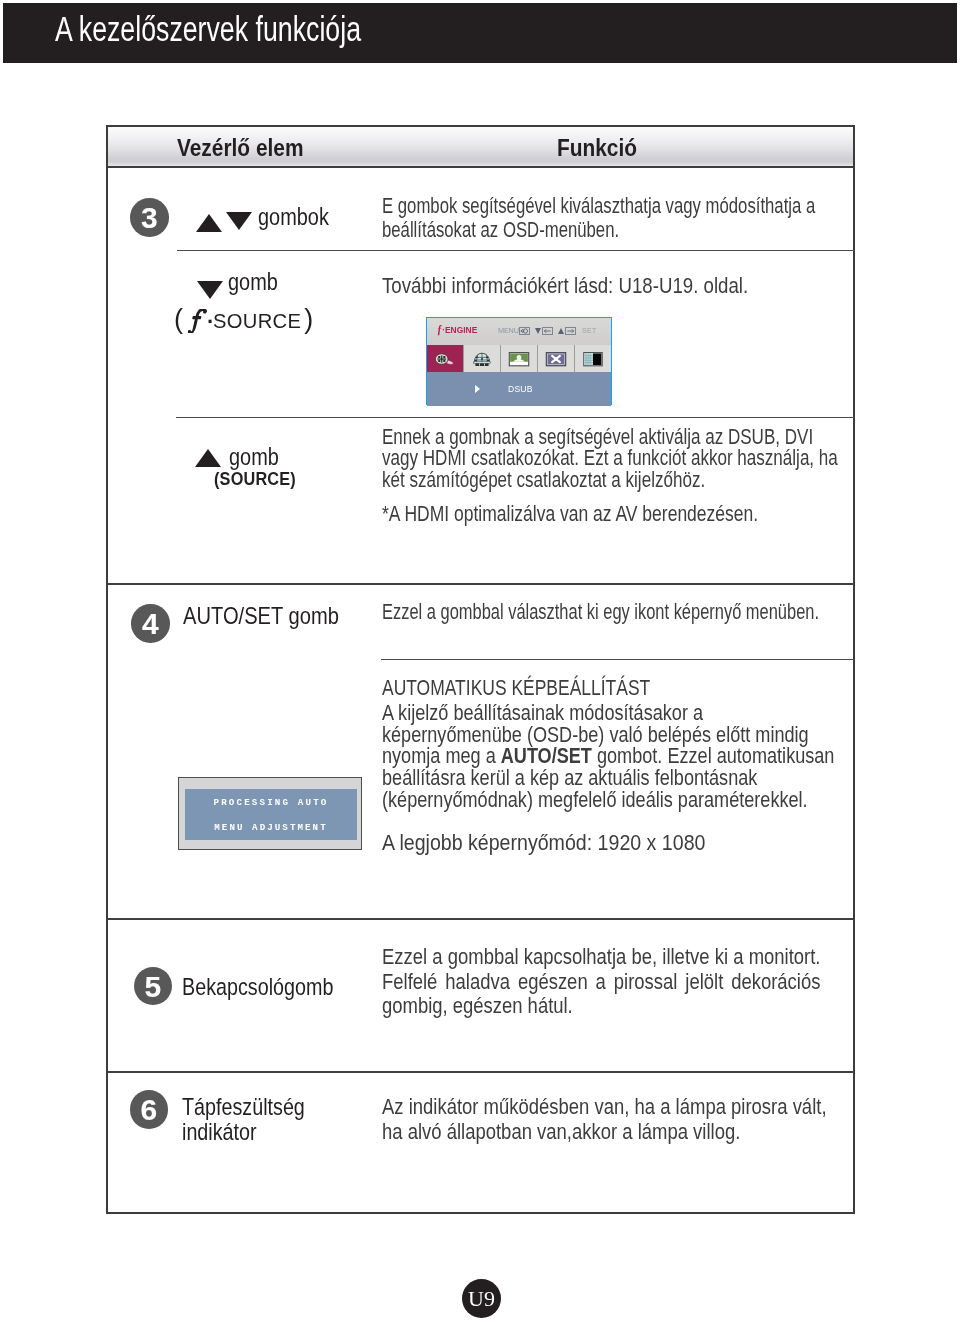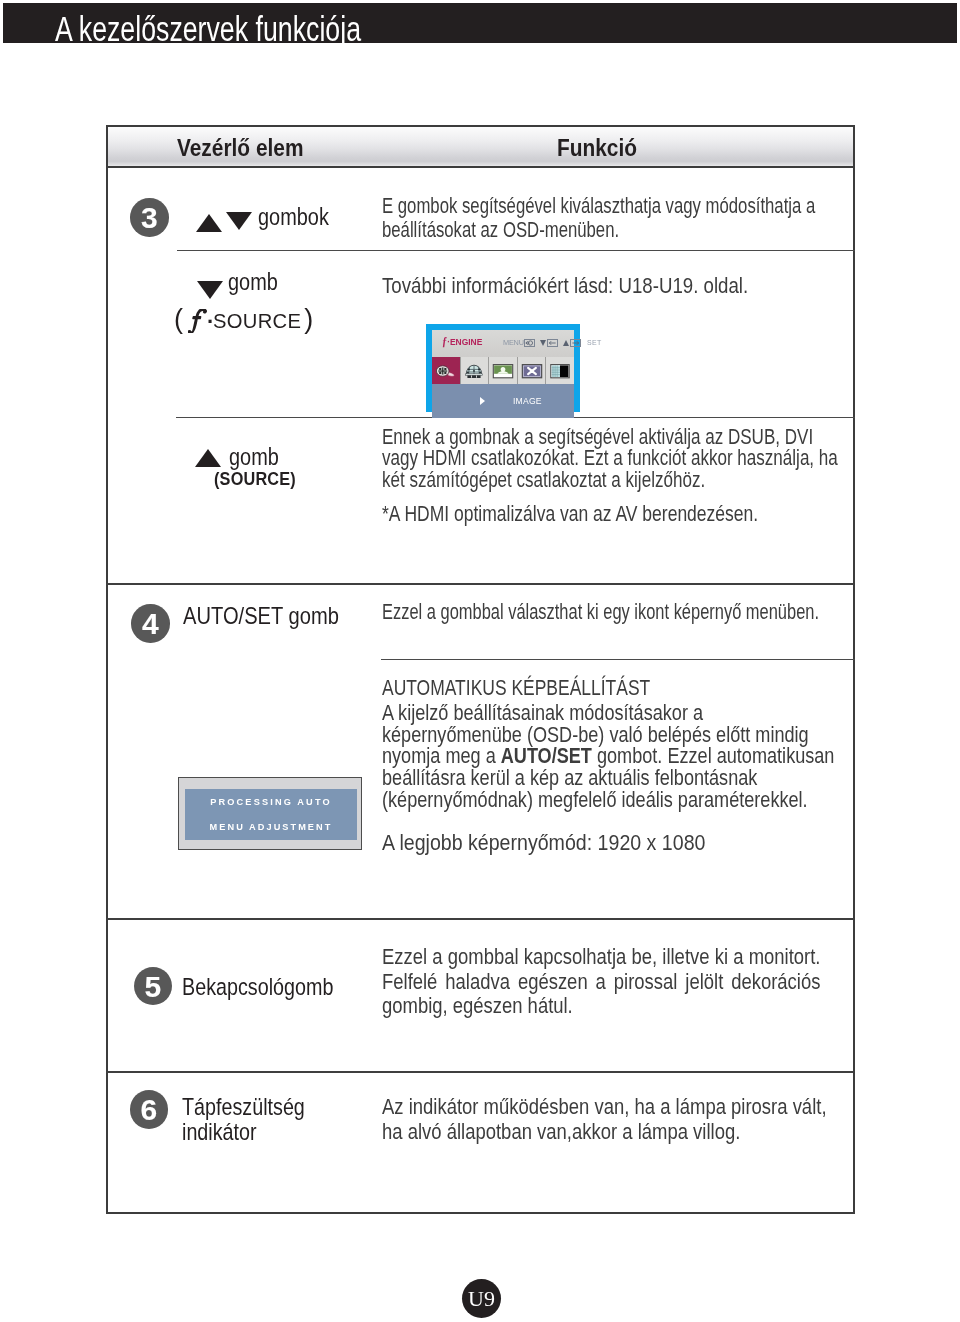--- a/index.html
+++ b/index.html
@@ -3,21 +3,21 @@
 <meta charset="utf-8">
 <style>
   html,body{margin:0;padding:0;}
   body{width:960px;height:1322px;background:#fff;
        font-family:"Liberation Sans",sans-serif;position:relative;overflow:hidden;
        -webkit-font-smoothing:antialiased;}
   .page{position:absolute;left:0;top:0;width:960px;height:1322px;
         opacity:0.9999;}
 
   
-  #hdrbar{position:absolute;left:3px;top:3px;width:954px;height:40px;background:#231f20;}
+  #hdrbar{position:absolute;left:3px;top:3px;width:954px;height:60px;background:#231f20;}
   #hdrtitle{position:absolute;left:52px;top:8px;font-size:34.8px;color:#ffffff;
             font-weight:400;line-height:36px;transform:scaleX(0.768);transform-origin:0 0;
             white-space:nowrap;}
 
   
   #tbl{position:absolute;left:106px;top:125px;width:749px;height:1089px;
        border:2px solid #3c3c3c;box-sizing:border-box;}
   #thead{position:absolute;left:0;top:0;width:100%;height:41px;
          background:linear-gradient(to bottom,#fcfcfc 0%,#f6f6f7 14%,#eeeef0 34%,
                     #e2e2e5 56%,#d2d2d6 78%,#cdcdd1 88%,#e0e0e2 97%,#eaeaec 100%);
@@ -53,22 +53,22 @@
   .ctl4{font-size:23.7px;transform:scaleX(0.85);}
   .ctl5{font-size:23.7px;line-height:24.6px;transform:scaleX(0.833);}
   .fn{font-size:21.5px;line-height:21.6px;color:#3d3d3d;
       transform:scaleX(var(--sx,0.80));transform-origin:0 0;white-space:nowrap;}
   .fn .tl{white-space:nowrap;}
   .just{white-space:normal;width:511px;}
   .just .tl{white-space:normal;text-align:justify;text-align-last:justify;}
   .just .tl:last-child{text-align-last:left;}
 
   
-  #osd{position:absolute;left:426px;top:324px;width:154px;height:88px;
-       background:#d6d6d4;border:6px solid #0ea5e9;box-sizing:border-box;}
+  #osd{position:absolute;left:426px;top:317px;width:186px;height:88px;
+       background:#d6d6d4;border:1px solid #0ea5e9;box-sizing:border-box;}
   #osdtop{position:absolute;left:0;top:0;width:100%;height:27px;
           background:linear-gradient(to bottom,#d9d9d7,#cecdcb);}
   #osdbrand{position:absolute;left:10px;top:3.6px;font-size:9.8px;font-weight:bold;
             color:#b4225a;letter-spacing:0px;transform:scaleX(0.86);transform-origin:0 0;}
   #osdbrand .fital2{font-family:"Liberation Serif",serif;font-style:italic;font-size:12px;}
   #osdmenu{position:absolute;left:70.5px;top:9px;font-size:7px;color:#8d96a4;
            letter-spacing:-0.2px;transform:scaleX(1.05);transform-origin:0 0;}
   #osdset{position:absolute;left:155px;top:9px;font-size:7px;color:#9aa3b0;letter-spacing:.3px;}
   .keybox{position:absolute;top:8.5px;width:11px;height:8px;border:1px solid #7d8694;
           display:flex;align-items:center;justify-content:center;box-sizing:border-box;}
@@ -82,21 +82,21 @@
   #osdfoot{position:absolute;left:0;top:54px;width:100%;height:34px;background:#7b8fae;}
   .osdplay{position:absolute;left:47.5px;top:13px;width:0;height:0;
            border-top:4.3px solid transparent;border-bottom:4.3px solid transparent;border-left:5.5px solid #fff;}
   #osdmode{position:absolute;left:81px;top:11.5px;font-size:8.6px;color:#fff;letter-spacing:.2px;}
 
   
   .icsvg{position:absolute;left:50%;top:50%;transform:translate(-50%,-50%);}
 
   
   #procbox{position:absolute;left:178px;top:777px;width:184px;height:73px;
-           background:#d5d5d7;border:1.5px solid #4d4d4d;box-sizing:border-box;}
+           background:#d5d5d7;border:1.5px solid #4d4d4d;box-sizing:border-box;font-family:Liberation Mono, monospace;}
   #procinner{position:absolute;left:6px;top:11px;width:172px;height:51px;background:#7d96b4;}
   .procline{color:#fff;font-size:9.2px;font-weight:bold;text-align:center;
             line-height:9.2px;}
   #procinner .procline:nth-child(1){letter-spacing:2.15px;padding-top:9px;}
   #procinner .procline:nth-child(2){letter-spacing:2.05px;padding-top:16px;}
 
   
   #pagecirc{position:absolute;left:462px;top:1279px;width:39px;height:39px;border-radius:50%;
             background:#231f20;color:#fff;font-size:22px;line-height:39px;text-align:center;
             font-family:"Liberation Serif",serif;}
@@ -220,21 +220,21 @@
         <svg class="icsvg" width="26" height="18" viewBox="0 0 26 18">
           <rect x="3.8" y="2.6" width="18.4" height="13.2" fill="#fff" stroke="#4b4b4b" stroke-width="1.1"></rect>
           <rect x="4.6" y="3.4" width="8.4" height="11.6" fill="#b9dde0"></rect>
           <path d="M6.0 3.4v11.6M8.1 3.4v11.6M10.2 3.4v11.6M4.6 5.7h8.4M4.6 8.0h8.4M4.6 10.3h8.4M4.6 12.6h8.4" stroke="#6f9a9e" stroke-width=".5"></path>
           <rect x="13.0" y="3.4" width="8.4" height="11.6" fill="#050505"></rect>
         </svg>
       </div>
     </div>
     <div id="osdfoot">
       <span class="osdplay"></span>
-      <span id="osdmode">IMAGE</span>
+      <span id="osdmode">DSUB</span>
     </div>
   </div>
 
   <svg style="position:absolute;left:195px;top:449px;" width="26" height="18" viewBox="0 0 26 18">
       <polygon points="13,0 26,18 0,18" fill="#231f20"></polygon>
     </svg>
   <div class="lbl ctl" style="left:229px;top:443px;">gomb</div>
   <div class="lbl ctl3" style="left:214px;top:469px;">(SOURCE)</div>
   <div class="body fn" style="left:382px;top:427px;line-height:21.4px;--sx:0.793;">
       <div class="tl">Ennek a gombnak a segítségével aktiválja az DSUB, DVI</div>

